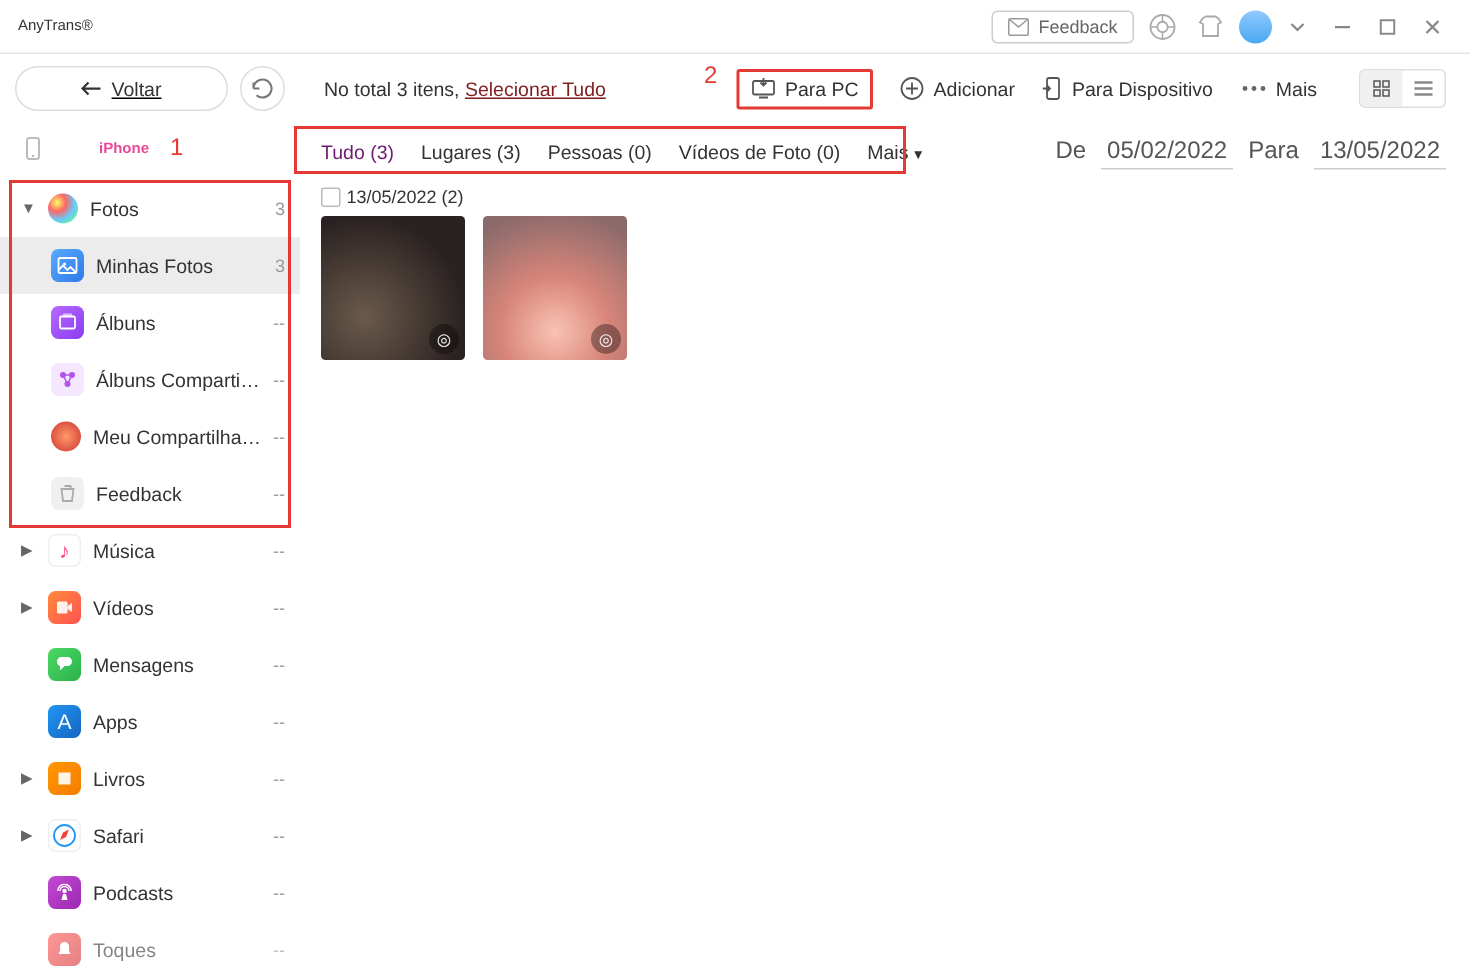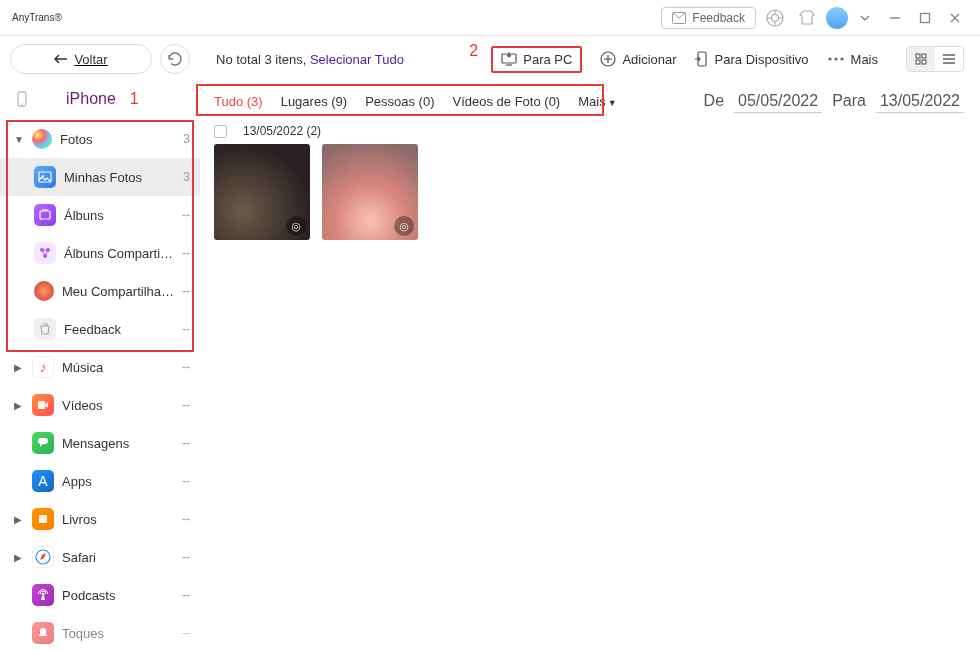--- a/index.html
+++ b/index.html
@@ -14,33 +14,33 @@
 .avatar-circle { width: 22px; height: 22px; border-radius: 50%; background: linear-gradient(180deg, #8fcaff 0%, #4aa7f0 100%); margin-left: 6px; }
 .win-btn { width: 26px; height: 26px; display: flex; align-items: center; justify-content: center; color: #888; cursor: pointer; margin-left: 4px; }
 
 
 .row2 { height: 46px; display: flex; align-items: center; }
 .sidebar-head { width: 200px; display: flex; align-items: center; padding: 0 10px; gap: 8px; text-decoration: underline; }
 .back-btn { flex: 1; display: flex; align-items: center; justify-content: center; gap: 6px; border: 1px solid #ddd; border-radius: 16px; height: 30px; font-size: 13px; color: #333; cursor: pointer; }
 .refresh-btn { width: 30px; height: 30px; border: 1px solid #ddd; border-radius: 15px; display: flex; align-items: center; justify-content: center; cursor: pointer; color: #666; }
 .toolbar { flex: 1; display: flex; align-items: center; padding: 0 16px 0 16px; position: relative; }
 .total-text { font-size: 13px; color: #333; }
-.select-all { color: #4c1d95; cursor: pointer; }
+.select-all { color: #7f1d1d; text-decoration: underline; cursor: pointer; }
 .tb-actions { display: flex; align-items: center; gap: 18px; margin-left: auto; }
 .action-btn { display: flex; align-items: center; gap: 6px; font-size: 13px; color: #333; cursor: pointer; }
 .para-pc-wrap { border: 2px solid #e53935; padding: 4px 8px; border-radius: 2px; position: relative; }
 .annot-2 { position: absolute; left: -24px; top: -6px; color: #e53935; font-size: 16px; font-weight: 500; }
 .view-toggle { display: flex; border: 1px solid #ddd; border-radius: 4px; overflow: hidden; margin-left: 10px; }
 .view-btn { width: 28px; height: 24px; display: flex; align-items: center; justify-content: center; color: #888; cursor: pointer; }
 .view-btn.active { background: #f0f0f0; color: #333; }
 
 
 .device-row { width: 200px; height: 34px; display: flex; align-items: center; padding: 0 14px; gap: 8px; }
 .device-icon { width: 16px; height: 16px; color: #bbb; }
-.device-name { font-size: 16px; color: #701a75; font-weight: 400; }
+.device-name { font-size: 10px; color: #ec4899; font-weight: 700; }
 .annot-1 { color: #e53935; font-size: 16px; font-weight: 500; margin-left: 6px; }
 
 
 .main { display: flex; height: calc(649px - 36px - 46px); }
 .sidebar { width: 200px; overflow: hidden; position: relative; }
 .content { flex: 1; padding: 0 2px 0 14px; position: relative; }
 
 
 .red-box-sidebar { position: absolute; left: 6px; top: 0px; width: 188px; height: 232px; border: 2px solid #e53935; pointer-events: none; }
 .tree-item { display: flex; align-items: center; height: 38px; padding: 0 10px 0 14px; font-size: 13px; color: #333; cursor: pointer; gap: 8px; }
@@ -64,29 +64,29 @@
 .ic-apps { background: linear-gradient(135deg,#2196f3,#1565c0); }
 .ic-books { background: linear-gradient(135deg,#ff9800,#f57c00); }
 .ic-safari { background:#fff; border:1px solid #eee; }
 .ic-podcast { background: linear-gradient(135deg,#c24bd6,#9c27b0); }
 .ic-ring { background: linear-gradient(135deg,#ff5252,#d32f2f); }
 
 
 .filters-row { display: flex; align-items: center; height: 38px; gap: 18px; position: relative; }
 .red-box-filters { position:absolute; left:-4px; top:2px; width:408px; height:32px; border:2px solid #e53935; pointer-events:none;}
 .filter-tab { font-size: 13px; color: #333; cursor: pointer; }
-.filter-tab.active { color: #ef4444; }
+.filter-tab.active { color: #701a75; }
 .filter-more-caret { font-size: 9px; margin-left: 2px; }
 .date-range { margin-left: auto; display: flex; align-items: center; gap: 10px; font-size: 16px; color: #555; }
 .date-lbl { font-weight: 500; }
 .date-val { border-bottom: 1px solid #ccc; padding: 2px 4px; min-width: 74px; text-align: center; }
 
 
 .group { margin-top: 4px; }
-.group-head { display: flex; align-items: center; gap: 16px; font-size: 12px; color: #333; margin-bottom: 6px; }
+.group-head { display: flex; align-items: center; gap: 4px; font-size: 12px; color: #333; margin-bottom: 6px; }
 .chk { width: 13px; height: 13px; border: 1px solid #bbb; border-radius: 2px; cursor: pointer; }
 .thumbs { display: flex; gap: 12px; }
 .thumb { width: 96px; height: 96px; border-radius: 3px; background: #ccc; position: relative; overflow:hidden;}
 .thumb .badge { position: absolute; right: 4px; bottom: 4px; width: 20px; height: 20px; background: rgba(0,0,0,0.35); border-radius: 50%; display:flex; align-items:center; justify-content:center; color:#eee; font-size:11px;}
 .thumb1 { background: radial-gradient(circle at 30% 70%, #6a5a4a 0%, #2a2222 70%); }
 .thumb2 { background: radial-gradient(circle at 50% 80%, #f9c3b4 0%, #d8857a 40%, #8a6a6a 90%); }
 .siri-card { width: 96px; height: 96px; background:#fff; display:flex; flex-direction:column; align-items:center; padding:6px; font-size:7px; color:#666; text-align:center;}
 .siri-orb { width:18px; height:18px; border-radius:50%; background: radial-gradient(circle at 40% 40%, #222, #000); margin-top:2px;}
 .siri-title { font-size:9px; font-weight:600; color:#222; margin-top:2px;}
 .siri-bar { width:60px; height:3px; background:#2196f3; margin-top:auto; margin-bottom:4px; border-radius:2px;}
@@ -225,27 +225,27 @@
         <rect x="4" y="1" width="8" height="14" rx="1.5" fill="none" stroke="#bbb" stroke-width="1.3"></rect>
         <circle cx="8" cy="13" r="0.8" fill="#bbb"></circle>
       </svg>
     <span style="width:20px;"></span>
     <span class="device-name">iPhone</span>
     <span class="annot-1">1</span>
   </div>
   <div class="filters-row" style="flex:1; padding:0 16px 0 14px;">
     <div class="red-box-filters"></div>
     <span class="filter-tab active">Tudo (3)</span>
-    <span class="filter-tab">Lugares (9)</span>
+    <span class="filter-tab">Lugares (3)</span>
     <span class="filter-tab">Pessoas (0)</span>
     <span class="filter-tab">Vídeos de Foto (0)</span>
     <span class="filter-tab"><span>Mais</span><span class="filter-more-caret">▼</span></span>
     <div class="date-range">
       <span class="date-lbl">De</span>
-      <span class="date-val">05/05/2022</span>
+      <span class="date-val">05/02/2022</span>
       <span class="date-lbl">Para</span>
       <span class="date-val">13/05/2022</span>
     </div>
   </div>
 </div>
 
 <div class="main">
   <div class="sidebar">
     <div class="red-box-sidebar"></div>
 

